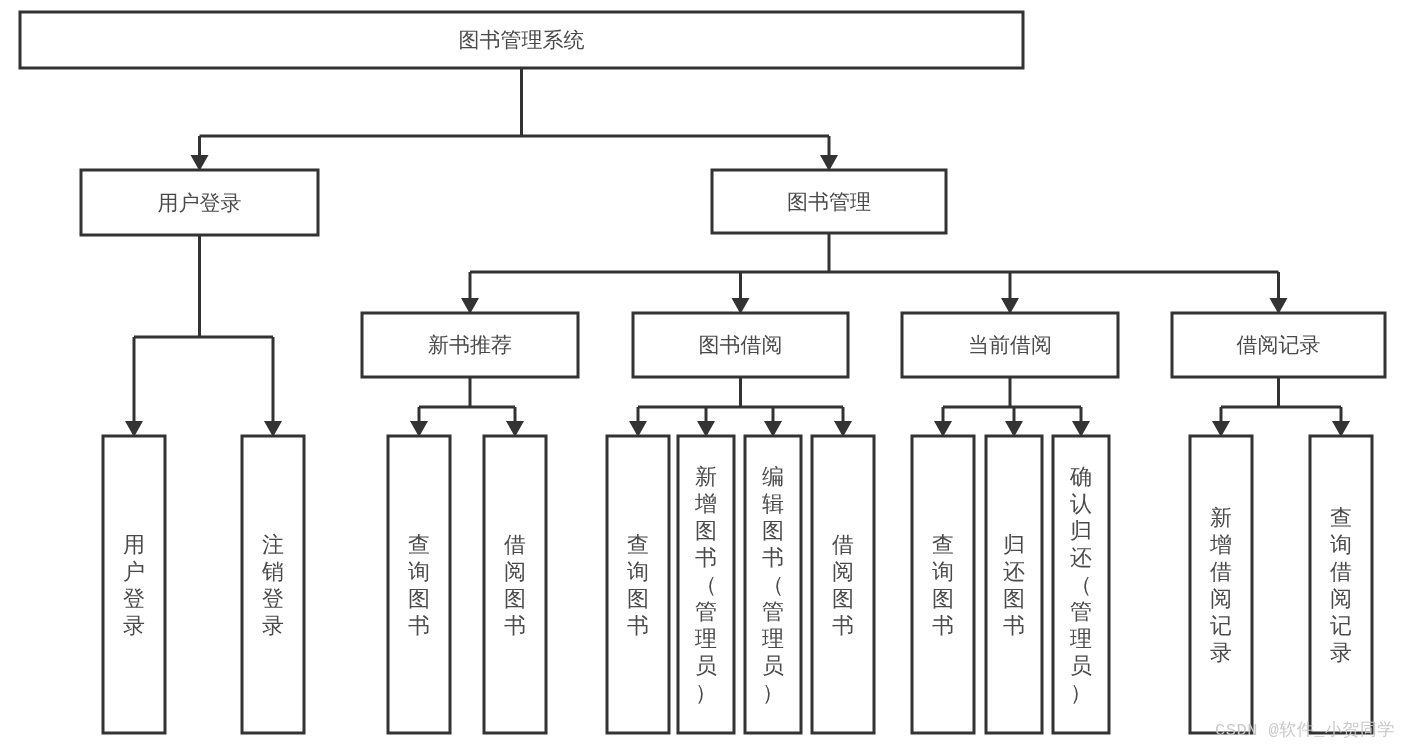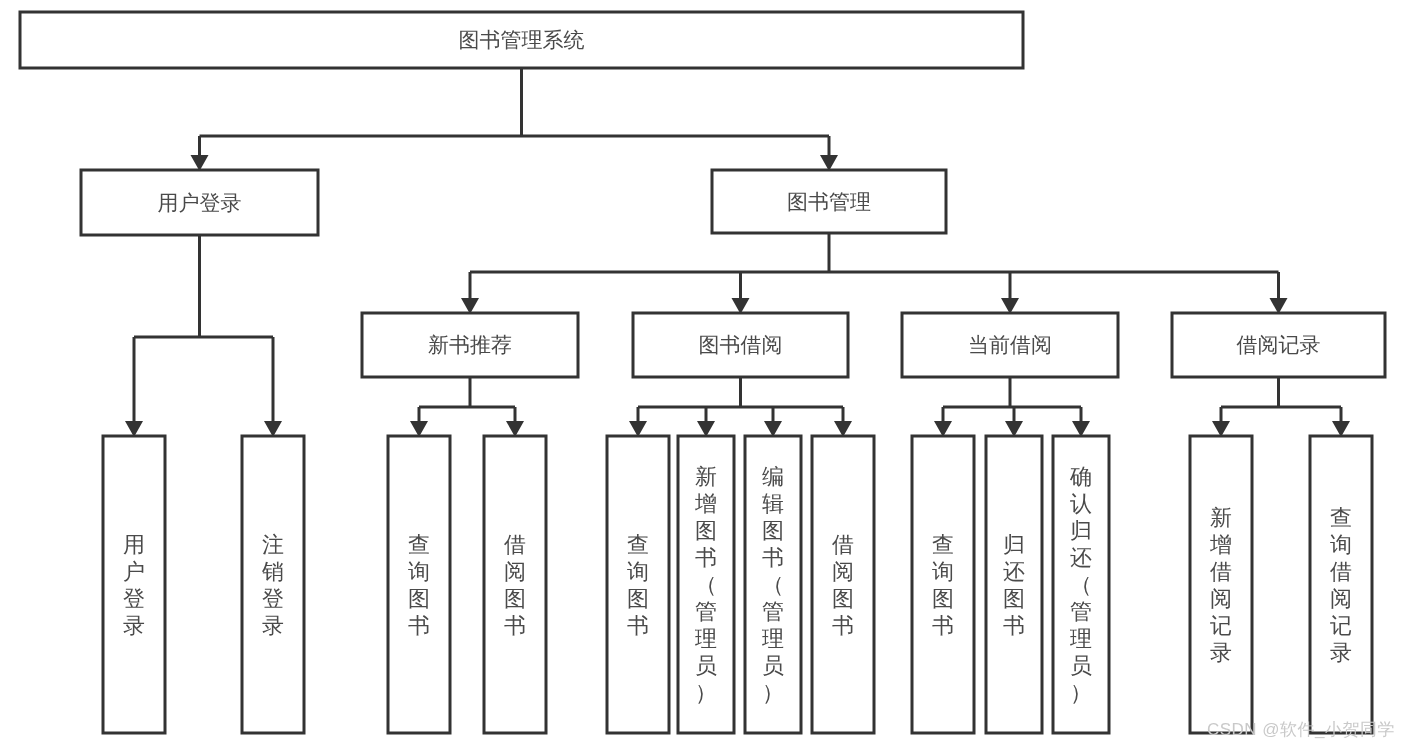--- a/index.html
+++ b/index.html
@@ -23,21 +23,21 @@
     fill:#4a4a4a;
     font-family:"DejaVu Sans","Liberation Sans",sans-serif;
     font-size:22px;
     text-anchor:middle;
   }
   .watermark{
     position:absolute;
     right:10px;bottom:6px;
     color:#c9c9c9;
     font-size:17px;
-    font-family:Liberation Sans, sans-serif;
+    font-family:Liberation Mono, monospace;
     white-space:nowrap;
     letter-spacing:0.5px;
   }
 </style>
 </head>
 <body>
 
 <div id="diagram-root">
   <svg class="flow" id="flow-svg" viewBox="0 0 1405 747" xmlns="http://www.w3.org/2000/svg">
       <g>

